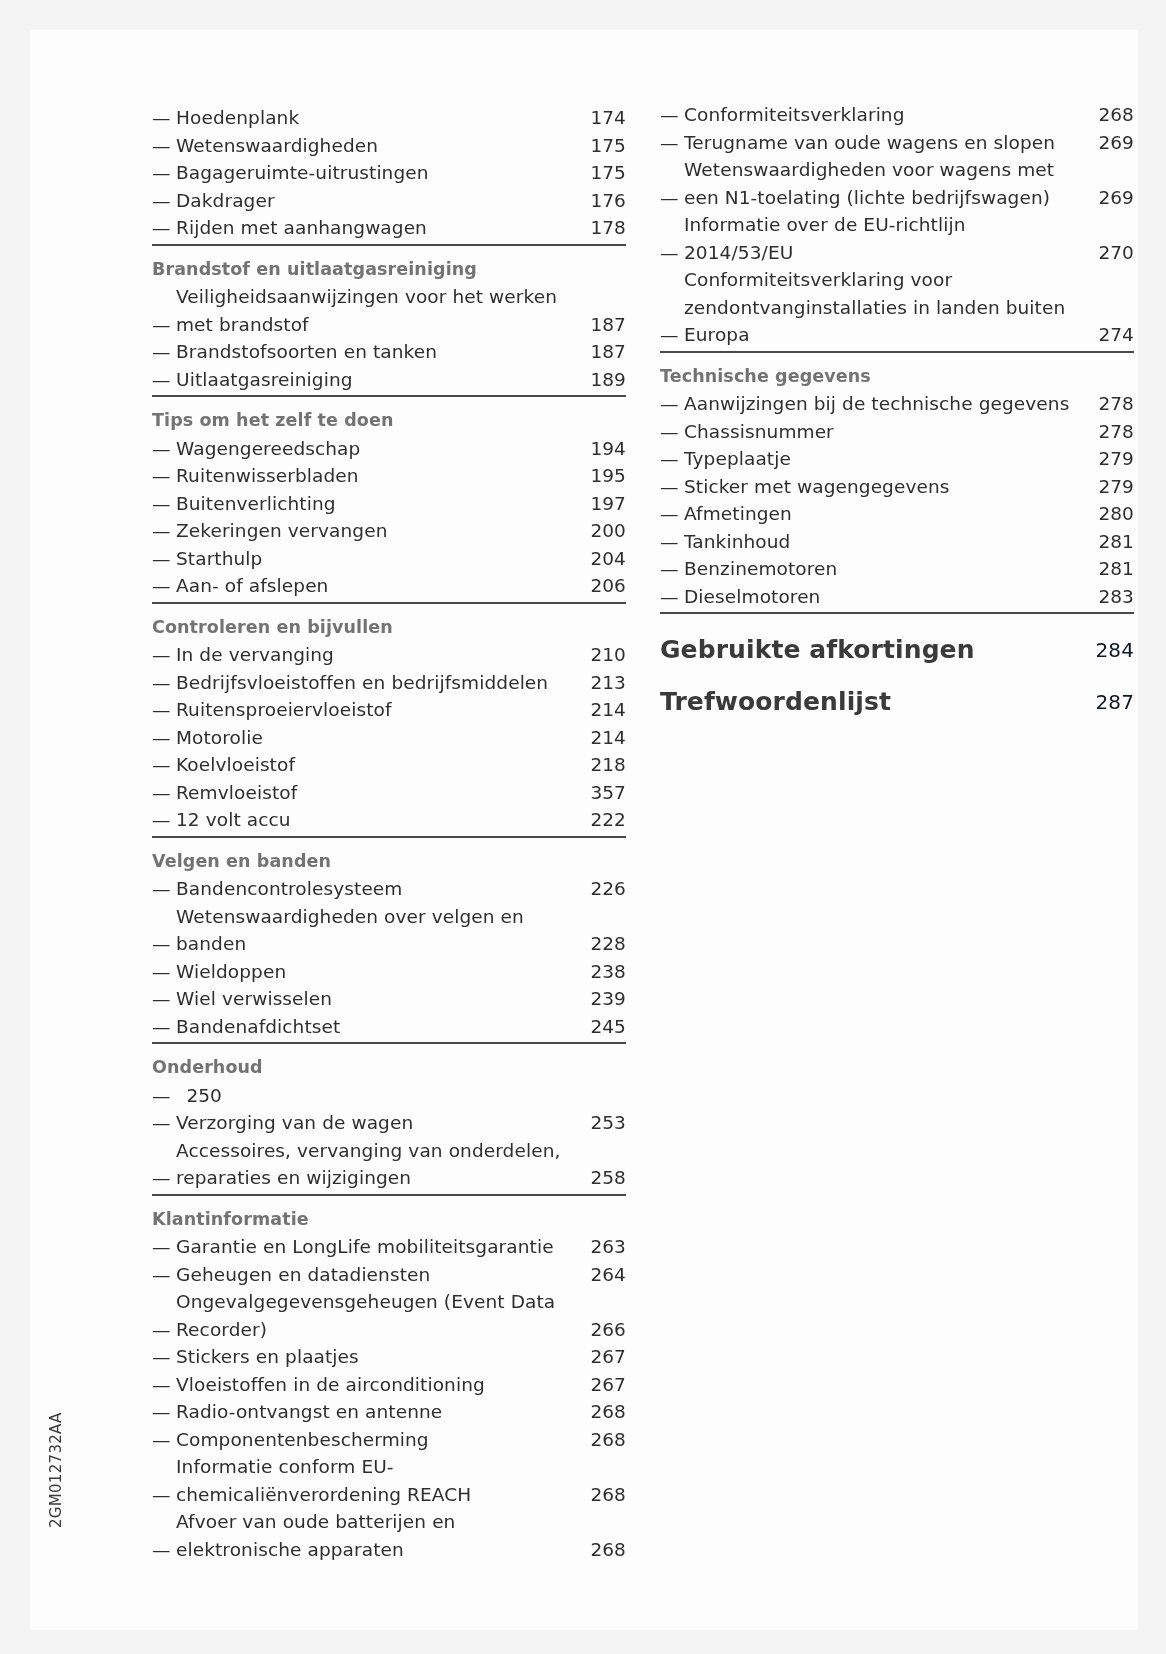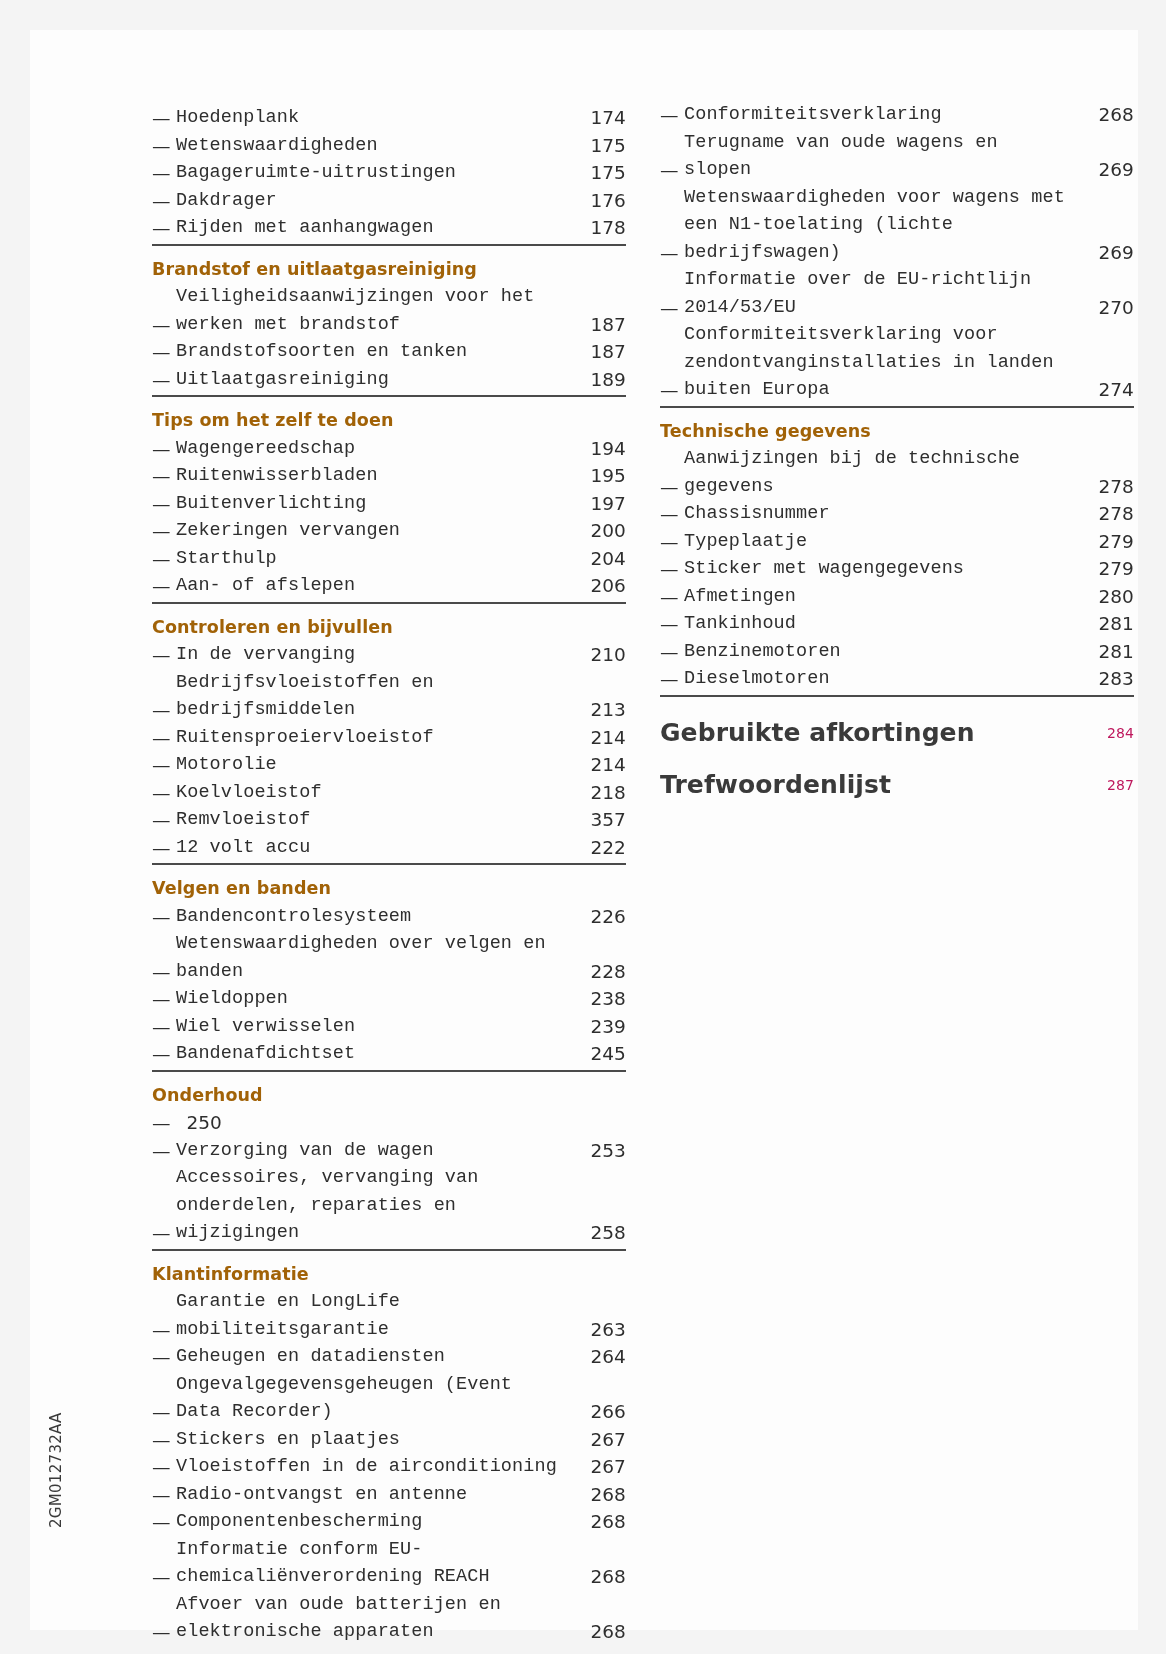--- a/index.html
+++ b/index.html
@@ -19,34 +19,34 @@
   .col {
     position: absolute; top: 74px;
     font-size: 18.5px; line-height: 27.5px;
     letter-spacing: 0.1px;
   }
   .col-left { left: 122px; width: 474px; }
   .col-right { left: 630px; width: 474px; top: 71px; }
   .section { border-bottom: 2px solid #4a4a4a; padding-bottom: 2px; margin-bottom: 10px; }
   .section.noline { border-bottom: none; }
   .heading {
-    font-weight: bold; font-size: 17.5px; color: #a16207;
+    font-weight: bold; font-size: 17.5px; color: #737373;
     line-height: 27.5px;
   }
   .entry { display: flex; align-items: flex-end; }
   .entry .dash { width: 24px; flex: none; }
-  .entry .title { flex: 1; padding-right: 14px; font-family: Liberation Mono, monospace; }
+  .entry .title { flex: 1; padding-right: 14px; }
   .entry .page-no { width: 40px; text-align: right; flex: none; margin-left: 6px; }
   .big-entry {
     display: flex; align-items: flex-start;
     font-weight: bold; font-size: 25px; color: #3a3a3a;
     line-height: 52px;
   }
   .big-entry .title { flex: 1; }
-  .big-entry .page-no { font-weight: normal; font-size: 14px; color: #be185d; width: 40px; text-align: right; }
+  .big-entry .page-no { font-weight: normal; font-size: 20px; color: #0f172a; width: 40px; text-align: right; }
   .side-code {
     position: absolute; left: 47px; top: 1528px;
     transform: rotate(-90deg); transform-origin: left top;
     font-size: 15px; color: #3a3a3a; letter-spacing: 0.3px;
     white-space: nowrap;
   }
   .footer {
     position: absolute; top: 1663px; left: 856px;
     display: flex; align-items: center;
     font-size: 20px; color: #555;

